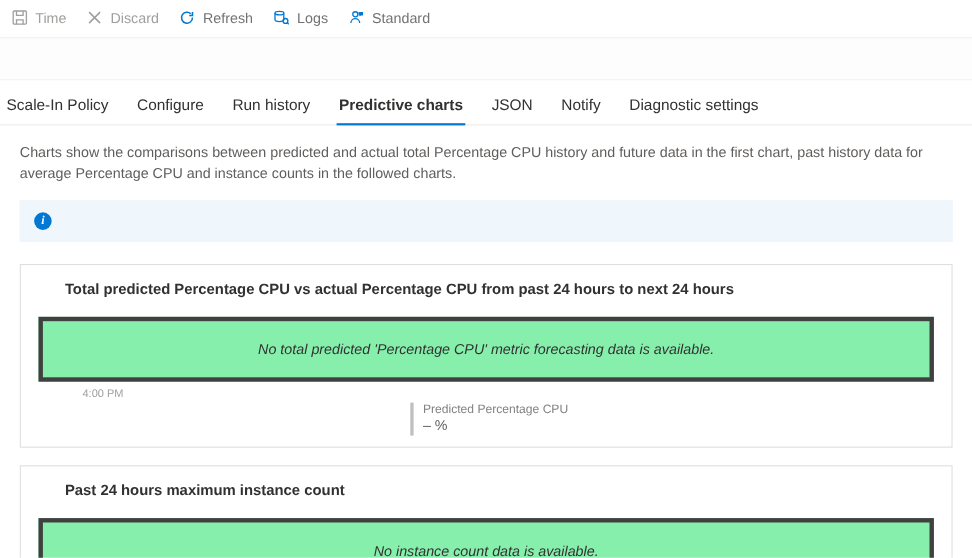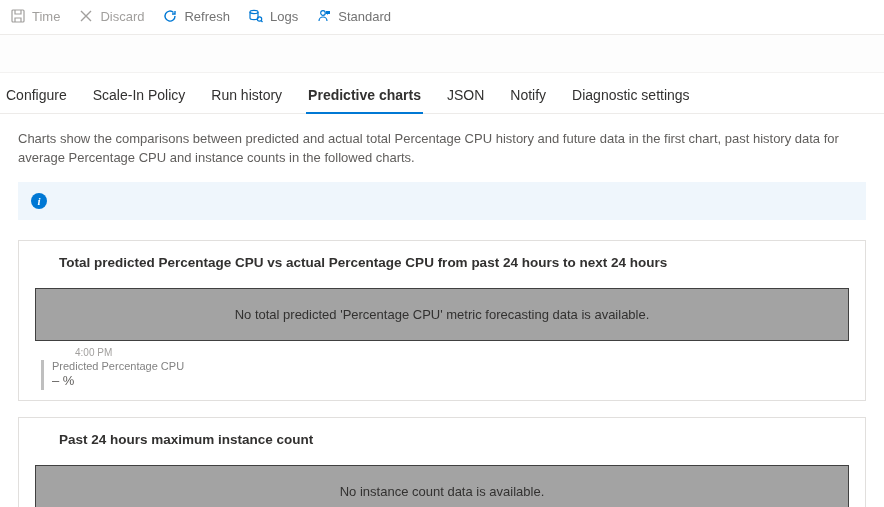--- a/index.html
+++ b/index.html
@@ -92,31 +92,32 @@
     margin-bottom: 16px;
   }
   .panel-title {
     font-weight: 600;
     font-size: 13.5px;
     color: #323130;
     margin-bottom: 18px;
     margin-left: 24px;
   }
   .empty-card {
-    border: 1px solid #404040;
-    background: #a3a3a3;
+    border: 4px solid #404040;
+    background: #86efac;
     text-align: center;
     padding: 18px 10px;
     color: #323130;
     font-size: 13px;
     margin: 0 auto 6px auto;
+    font-style: italic;
   }
   .legend-area { margin-top: 0; padding-left: 6px; }
   .time-tick { color:#a19f9d; font-size:10px; padding-left:34px; }
-  .legend-row { display:flex; align-items:flex-start; gap:8px; margin-top:2px; }
+  .legend-row { display:flex; align-items:flex-start; gap:8px; margin-top:2px;justify-content:center; }
   .legend-bar { width:3px; height:30px; background:#bfbfbf; }
   .legend-text { color:#828282; font-size:11px; line-height:1.1; }
   .legend-dash { color:#605e5c; font-size:13px; margin-top:1px; }
 </style>
 </head>
 <body>
 
 <div class="toolbar">
   <div class="tool-btn disabled">
     <span class="tool-icon">
@@ -164,22 +165,22 @@
         <path d="M10 3h4v3h-2l-1 1v-1h-1z" fill="#0078d4" stroke="none"></path>
       </svg>
     </span>
     <span>Standard</span>
   </div>
 </div>
 
 <div class="band"></div>
 
 <div class="tabs">
+  <div class="tab">Scale-In Policy</div>
   <div class="tab">Configure</div>
-  <div class="tab">Scale-In Policy</div>
   <div class="tab">Run history</div>
   <div class="tab active">Predictive charts</div>
   <div class="tab">JSON</div>
   <div class="tab">Notify</div>
   <div class="tab">Diagnostic settings</div>
 </div>
 
 <div class="content">
   <div class="intro">Charts show the comparisons between predicted and actual total Percentage CPU history and future data in the first chart, past history data for average Percentage CPU and instance counts in the followed charts.</div>
 

